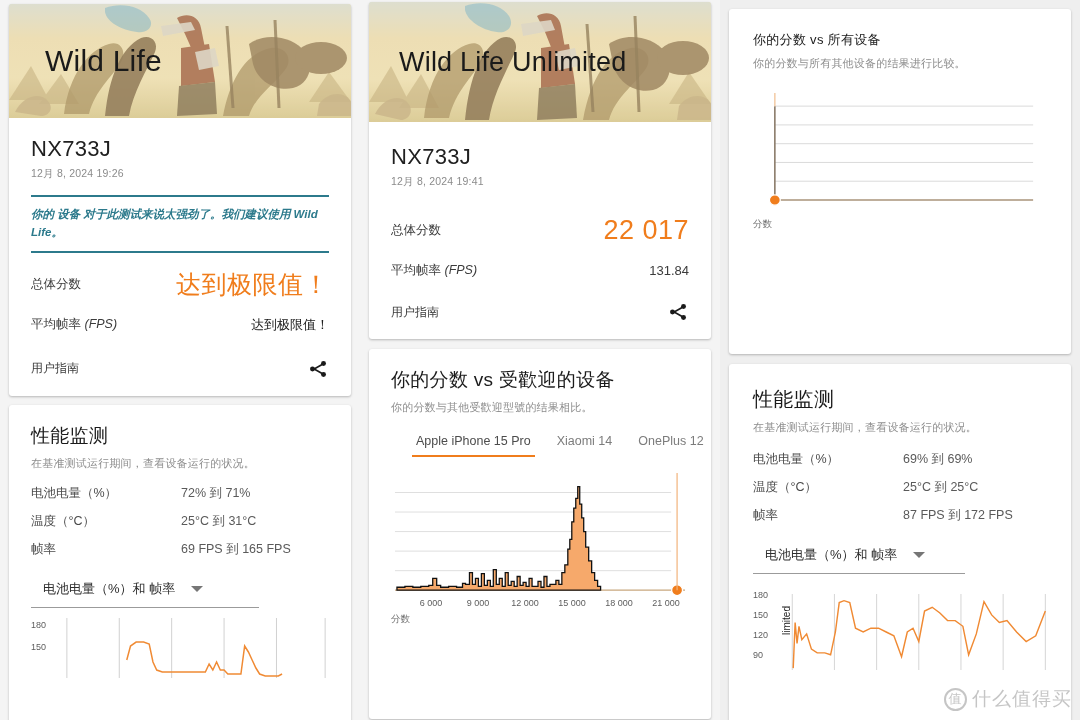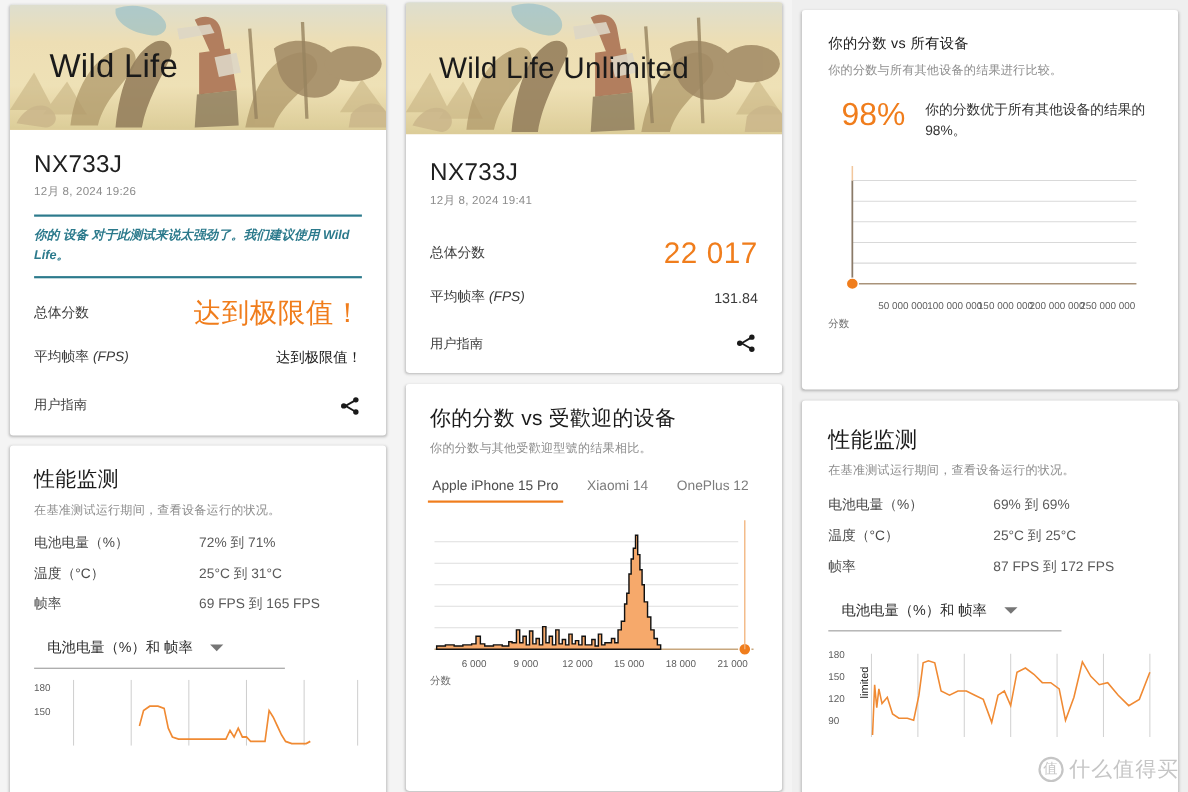--- a/index.html
+++ b/index.html
@@ -73,21 +73,21 @@
 
   .stat-row { display: flex; margin-top: 11px; font-size: 12.5px; color: #4a4a4a; }
   .stat-row .sl { width: 150px; }
   .stat-row .sv { color: #5a5a5a; }
 
   .dropdown { margin-top: 22px; padding: 0 0 9px 12px; border-bottom: 1.5px solid #9b9b9b; width: 228px; display: flex; align-items: center; gap: 16px; }
   .dropdown .dd-label { font-size: 13px; color: #2e2e2e; }
   .caret { width: 0; height: 0; border-left: 6px solid transparent; border-right: 6px solid transparent; border-top: 6px solid #767676; }
 
   
-  .tabs { display: flex; gap: 26px; margin-top: 19px; padding-left: 2px; }
+  .tabs { display: flex; gap: 26px; margin-top: 19px; padding-left: 2px; margin-left: 23px; }
   .tab { font-size: 12.5px; color: #7c7c7c; padding-bottom: 9px; position: relative; white-space: nowrap; }
   .tab.active { color: #4c4c4c; }
   .tab.active::after { content: ""; position: absolute; left: -4px; right: -4px; bottom: 0; height: 2.5px; background: #f07d1c; }
 
   
   .chart-box { position: relative; }
   .axis-label { text-align: left; font-size: 9.5px; color: #6e6e6e; margin-top: 1px; }
   .tick-row { position: relative; height: 12px; }
   .tick { position: absolute; font-size: 9px; color: #5d5d5d; transform: translateX(-50%); white-space: nowrap; }
   .compare-note { font-size: 12.5px; color: #3a3a3a; line-height: 1.5; margin-top: 11px; }
@@ -392,47 +392,36 @@
     </div>
   </div>
 
   <div class="col col-right">
 
     <div class="card" style="height:345px;">
       <div class="body" style="padding:22px 24px 0 24px;">
         <div class="sect-title" style="font-size:13px;">你的分数 vs 所有设备</div>
         <div class="sect-sub">你的分数与所有其他设备的结果进行比较。</div>
 
-        <div style="display:flex; align-items:flex-start; gap:18px; margin-top:20px; padding-left:12px;">
-          <div style="font-size:29px; color:#f07d1c; line-height:1;">98%</div>
-          <div style="font-size:12.5px; color:#333; line-height:1.5; max-width:205px;">你的分数优于所有其他设备的结果的 98%。</div>
-        </div>
 
         <div class="chart-box" style="margin-top:22px;">
           <svg viewBox="0 0 300 130" preserveAspectRatio="none" style="width:298px; height:122px; display:block;">
             <g stroke="#d9d9d9" stroke-width="1">
               <line x1="22" y1="14" x2="282" y2="14"></line>
                 <line x1="22" y1="34" x2="282" y2="34"></line>
               <line x1="22" y1="54" x2="282" y2="54"></line>
                 <line x1="22" y1="74" x2="282" y2="74"></line>
               <line x1="22" y1="94" x2="282" y2="94"></line>
             </g>
             <line x1="22" y1="114" x2="282" y2="114" stroke="#a9937a" stroke-width="1.4"></line>
             <line x1="22" y1="14" x2="22" y2="114" stroke="#8a7a68" stroke-width="1.6"></line>
             <line x1="22" y1="0" x2="22" y2="14" stroke="#f2c79d" stroke-width="1.4"></line>
             <circle cx="22" cy="114" r="5.5" fill="#f07d1c" stroke="#ffffff" stroke-width="1.3"></circle>
           </svg>
 
-          <div class="tick-row" style="width:298px;">
-            <span class="tick" style="left:68px;">50 000 000</span>
-            <span class="tick" style="left:115px;">100 000 000</span>
-            <span class="tick" style="left:161px;">150 000 000</span>
-            <span class="tick" style="left:208px;">200 000 000</span>
-            <span class="tick" style="left:254px;">250 000 000</span>
-          </div>
           <div class="axis-label" style="width:298px; margin-top:3px;">分数</div>
         </div>
       </div>
     </div>
 
     <div class="card" style="margin-top:10px; height:358px;">
       <div class="body" style="padding:22px 24px 0 24px;">
         <div class="sect-title" style="font-size:20px;">性能监测</div>
         <div class="sect-sub">在基准测试运行期间，查看设备运行的状况。</div>
 

